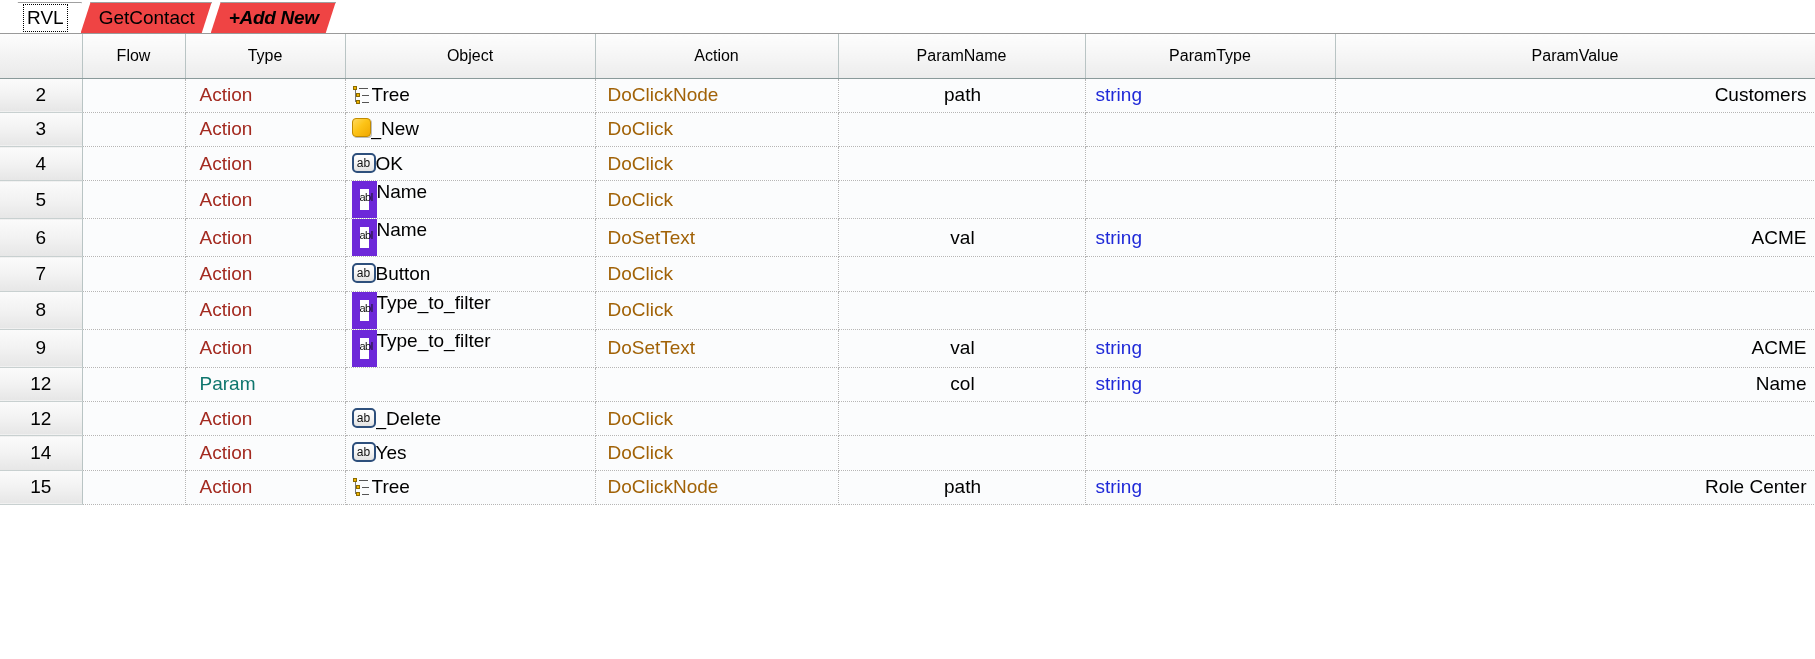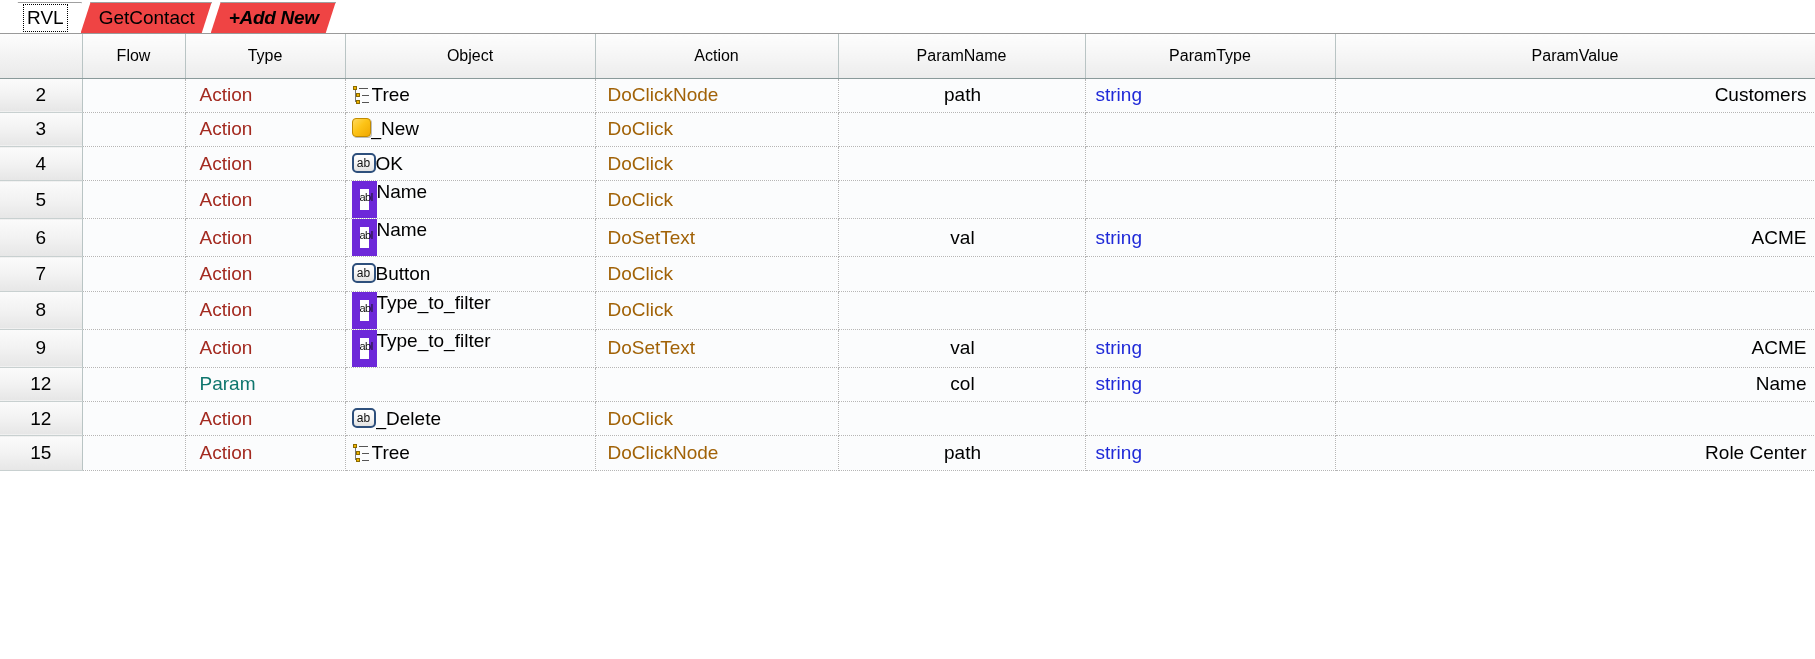--- a/index.html
+++ b/index.html
@@ -359,20 +359,35 @@
               <span class="ico ico-btn">ab</span>
               <span class="objtext">_Delete</span>
             </span>
           </td>
           <td class="action">DoClick</td>
           <td class="pname"></td>
           <td class="ptype"></td>
           <td class="pvalue"></td>
         </tr>
         <tr>
+          <td class="rowhdr">14</td>
+          <td class="flow"></td>
+          <td class="type"><span class="v-action">Action</span></td>
+          <td class="object">
+            <span class="objcell">
+              <span class="ico ico-btn">ab</span>
+              <span class="objtext">Yes</span>
+            </span>
+          </td>
+          <td class="action">DoClick</td>
+          <td class="pname"></td>
+          <td class="ptype"></td>
+          <td class="pvalue"></td>
+        </tr>
+        <tr>
           <td class="rowhdr">15</td>
           <td class="flow"></td>
           <td class="type"><span class="v-action">Action</span></td>
           <td class="object">
             <span class="objcell">
               <span class="ico ico-tree">
                 <i class="vline"></i>
                 <i class="sq sq1"></i>
                 <i class="dash d1"></i>
                 <i class="sq sq2"></i>

